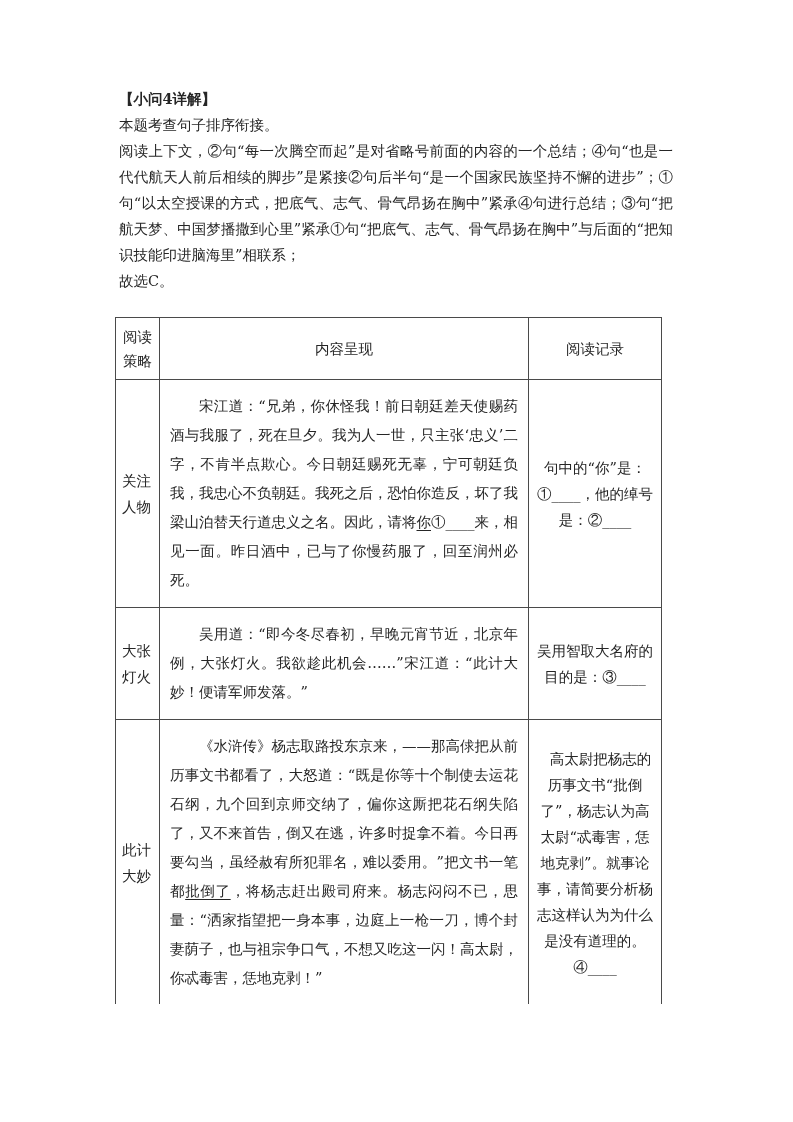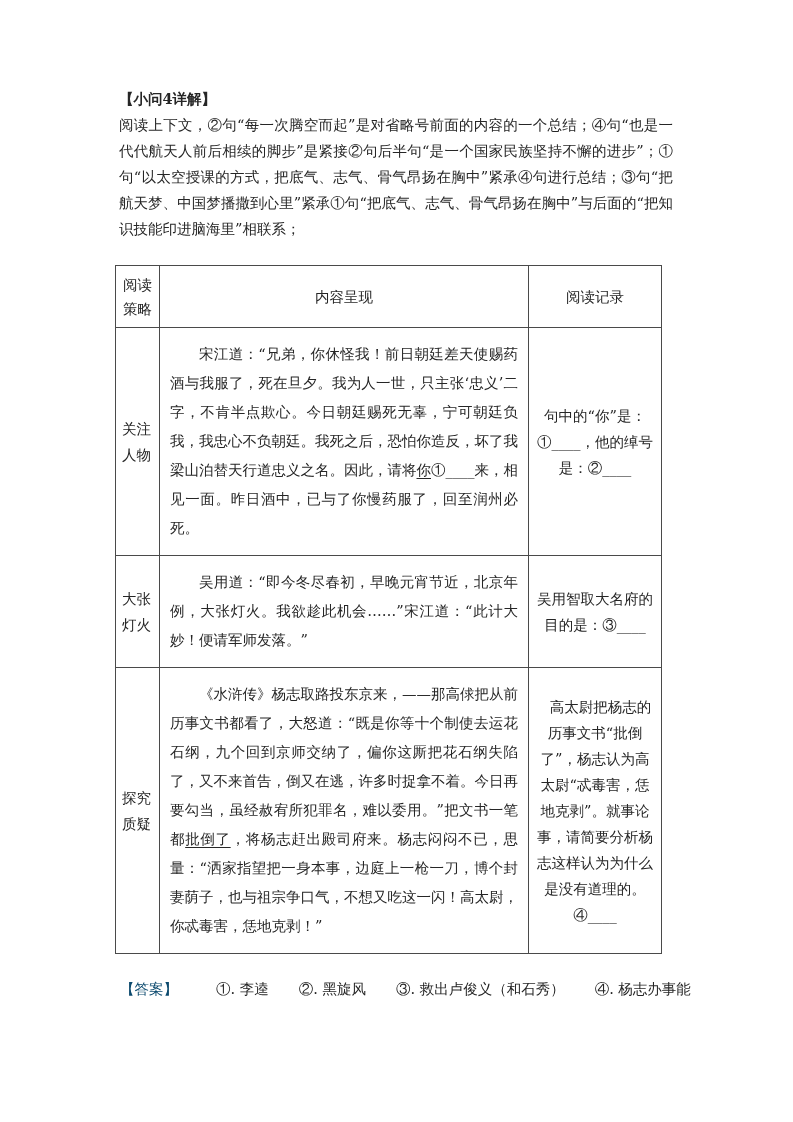--- a/index.html
+++ b/index.html
@@ -83,21 +83,23 @@
     color: #6d28d9;
   }
 </style>
 </head>
 <body>
 
 <div class="page">
   <div class="content">
 
     <p class="detail-header">【小问4详解】</p>
+    <p>本题考查句子排序衔接。</p>
     <p>阅读上下文，②句“每一次腾空而起”是对省略号前面的内容的一个总结；④句“也是一代代航天人前后相续的脚步”是紧接②句后半句“是一个国家民族坚持不懈的进步”；①句“以太空授课的方式，把底气、志气、骨气昂扬在胸中”紧承④句进行总结；③句“把航天梦、中国梦播撒到心里”紧承①句“把底气、志气、骨气昂扬在胸中”与后面的“把知识技能印进脑海里”相联系；</p>
+    <p>故选C。</p>
 
     <table class="record-table">
       <colgroup>
         <col class="col-strategy">
           <col class="col-content">
           <col class="col-record">
       </colgroup>
       <thead>
         <tr>
           <th>阅读策略</th>
@@ -110,21 +112,21 @@
           <td class="strategy-cell">关注人物</td>
           <td class="content-cell"><span>宋江道：“兄弟，你休怪我！前日朝廷差天使赐药酒与我服了，死在旦夕。我为人一世，只主张‘忠义’二字，不肯半点欺心。今日朝廷赐死无辜，宁可朝廷负我，我忠心不负朝廷。我死之后，恐怕你造反，坏了我梁山泊替天行道忠义之名。因此，请将</span><span class="u">你</span><span>①</span><span>____</span><span>来，相见一面。昨日酒中，已与了你慢药服了，回至润州必死。</span></td>
           <td class="record-cell">句中的“你”是：①____，他的绰号是：②____</td>
         </tr>
         <tr>
           <td class="strategy-cell">大张灯火</td>
           <td class="content-cell"><span>吴用道：“即今冬尽春初，早晚元宵节近，北京年例，大张灯火。我欲趁此机会……”宋江道：“此计大妙！便请军师发落。”</span></td>
           <td class="record-cell">吴用智取大名府的目的是：③____</td>
         </tr>
         <tr>
-          <td class="strategy-cell">探究质疑</td>
+          <td class="strategy-cell">此计大妙</td>
           <td class="content-cell"><span>《水浒传》杨志取路投东京来，——那高俅把从前历事文书都看了，大怒道：“既是你等十个制使去运花石纲，九个回到京师交纳了，偏你这厮把花石纲失陷了，又不来首告，倒又在逃，许多时捉拿不着。今日再要勾当，虽经赦宥所犯罪名，难以委用。”把文书一笔都</span><span class="u">批倒了</span><span>，将杨志赶出殿司府来。杨志闷闷不已，思量：“洒家指望把一身本事，边庭上一枪一刀，博个封妻荫子，也与祖宗争口气，不想又吃这一闪！高太尉，你忒毒害，恁地克剥！”</span></td>
           <td class="record-cell indent-1">高太尉把杨志的历事文书“批倒了”，杨志认为高太尉“忒毒害，恁地克剥”。就事论事，请简要分析杨志这样认为为什么是没有道理的。④____</td>
         </tr>
       </tbody>
     </table>
 
     <div class="answer-line">
       <span class="answer-label">【答案】</span><span class="answer-item">①. 李逵</span><span class="answer-item">②. 黑旋风</span><span class="answer-item">③. 救出卢俊义（和石秀）</span><span class="answer-item">④. 杨志办事能</span>
     </div>
   </div>

